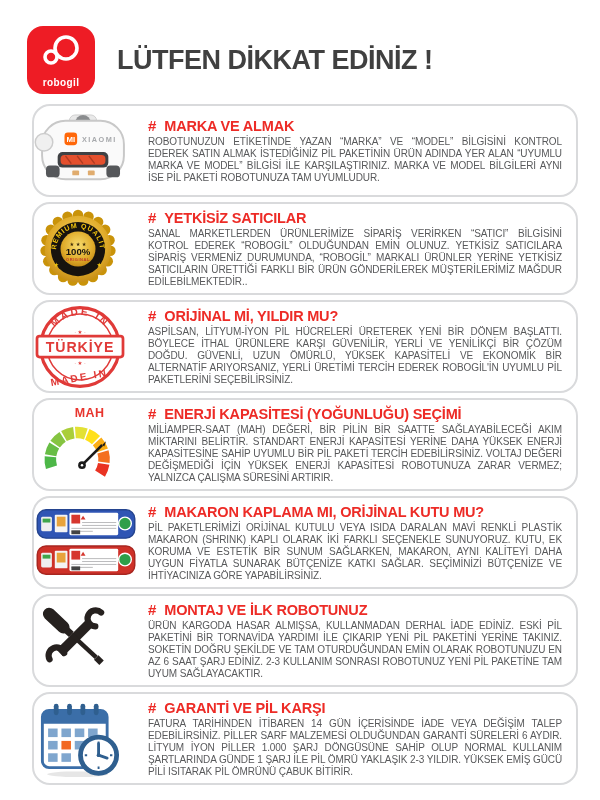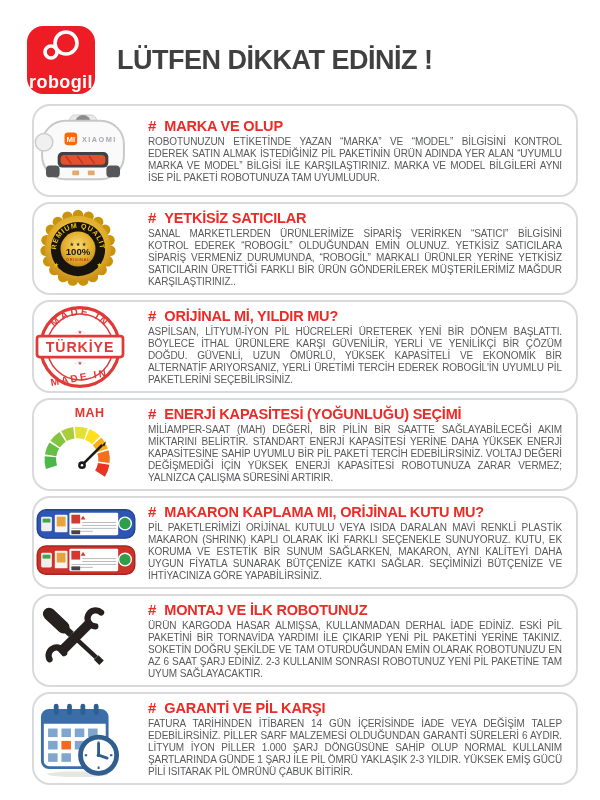--- a/index.html
+++ b/index.html
@@ -5,21 +5,21 @@
   * { margin:0; padding:0; box-sizing:border-box; }
   html,body { width:600px; height:800px; background:#ffffff; overflow:hidden;
               font-family:"Liberation Sans", sans-serif; }
   .page { width:600px; height:800px; position:relative; background:#fff; }
 
   
   .header { display:flex; align-items:center; padding:20px 0 0 27px; height:100px; }
   .logo { width:68px; height:68px; background:#EE1C25; border-radius:16px;
           display:flex; flex-direction:column; align-items:center; justify-content:center; flex:0 0 auto; }
   .logo svg { display:block; }
-  .logo .logo-word { color:#fff; font-size:18px; font-weight:bold; letter-spacing:.4px; margin-top:8px; }
+  .logo .logo-word { color:#fff; font-size:10px; font-weight:bold; letter-spacing:.4px; margin-top:8px; }
   .title { color:#404040; font-size:27px; font-weight:800; letter-spacing:-.5px; margin-left:22px; }
 
   
   .sections { display:flex; flex-direction:column; gap:5px; margin:4px 22px 0 32px; }
   .card { height:93px; border:2px solid #D9DADC; border-radius:18px; background:#fff;
           display:flex; align-items:center; overflow:hidden; }
   .icon-cell { width:112px; flex:0 0 112px; display:flex; align-items:center; justify-content:flex-start; }
   .text-cell { flex:1; padding:4px 14px 4px 2px; }
   .h-row { display:flex; align-items:baseline; gap:8px; margin-bottom:2px; }
   .hash { color:#ED2B26; font-weight:800; font-size:15px; }
@@ -62,21 +62,21 @@
           <line x1="56" y1="44" x2="62" y2="52" stroke="#b03a20" stroke-width="1.5"></line>
           <rect x="12" y="54" width="14" height="12" rx="4" fill="#55575a"></rect>
           <rect x="74" y="54" width="14" height="12" rx="4" fill="#55575a"></rect>
           <rect x="39" y="59" width="7" height="5" rx="1" fill="#e0ac6e"></rect>
           <rect x="55" y="59" width="7" height="5" rx="1" fill="#e0ac6e"></rect>
         </svg>
       </div>
       <div class="text-cell">
         <div class="h-row">
           <span class="hash">#</span>
-          <span class="sec-title">MARKA VE OLUP</span>
+          <span class="sec-title">MARKA VE ALMAK</span>
         </div>
         <div class="sec-body">ROBOTUNUZUN ETİKETİNDE YAZAN “MARKA” VE “MODEL” BİLGİSİNİ KONTROL EDEREK SATIN ALMAK İSTEDİĞİNİZ PİL PAKETİNİN ÜRÜN ADINDA YER ALAN “UYUMLU MARKA VE MODEL” BİLGİSİ İLE KARŞILAŞTIRINIZ. MARKA VE MODEL BİLGİLERİ AYNI İSE PİL PAKETİ ROBOTUNUZA TAM UYUMLUDUR.</div>
       </div>
     </div>
 
     <div class="card">
       <div class="icon-cell">
         <svg width="88" height="84" viewBox="0 0 100 96">
           <defs>
             <radialGradient id="goldC" cx="50%" cy="40%" r="70%">
@@ -120,21 +120,21 @@
             <text x="22" y="68" font-size="7" fill="#F1C40F">★</text>
             <text x="71" y="68" font-size="7" fill="#F1C40F">★</text>
           </g>
         </svg>
       </div>
       <div class="text-cell">
         <div class="h-row">
           <span class="hash">#</span>
           <span class="sec-title">YETKİSİZ SATICILAR</span>
         </div>
-        <div class="sec-body">SANAL MARKETLERDEN ÜRÜNLERİMİZE SİPARİŞ VERİRKEN “SATICI” BİLGİSİNİ KOTROL EDEREK “ROBOGİL” OLDUĞUNDAN EMİN OLUNUZ. YETKİSİZ SATICILARA SİPARİŞ VERMENİZ DURUMUNDA, “ROBOGİL” MARKALI ÜRÜNLER YERİNE YETKİSİZ SATICILARIN ÜRETTİĞİ FARKLI BİR ÜRÜN GÖNDERİLEREK MÜŞTERİLERİMİZ MAĞDUR KARŞILAŞTIRINIZ..</div>
+        <div class="sec-body">SANAL MARKETLERDEN ÜRÜNLERİMİZE SİPARİŞ VERİRKEN “SATICI” BİLGİSİNİ KOTROL EDEREK “ROBOGİL” OLDUĞUNDAN EMİN OLUNUZ. YETKİSİZ SATICILARA SİPARİŞ VERMENİZ DURUMUNDA, “ROBOGİL” MARKALI ÜRÜNLER YERİNE YETKİSİZ SATICILARIN ÜRETTİĞİ FARKLI BİR ÜRÜN GÖNDERİLEREK MÜŞTERİLERİMİZ MAĞDUR EDİLEBİLMEKTEDİR..</div>
       </div>
     </div>
 
     <div class="card">
       <div class="icon-cell">
         <svg width="92" height="86" viewBox="0 0 100 94">
           <defs>
             <path id="stampTop" d="M 15 47 A 35 35 0 1 1 85 47" fill="none"></path>
           </defs>
           <g stroke="#E03A38" fill="none">

